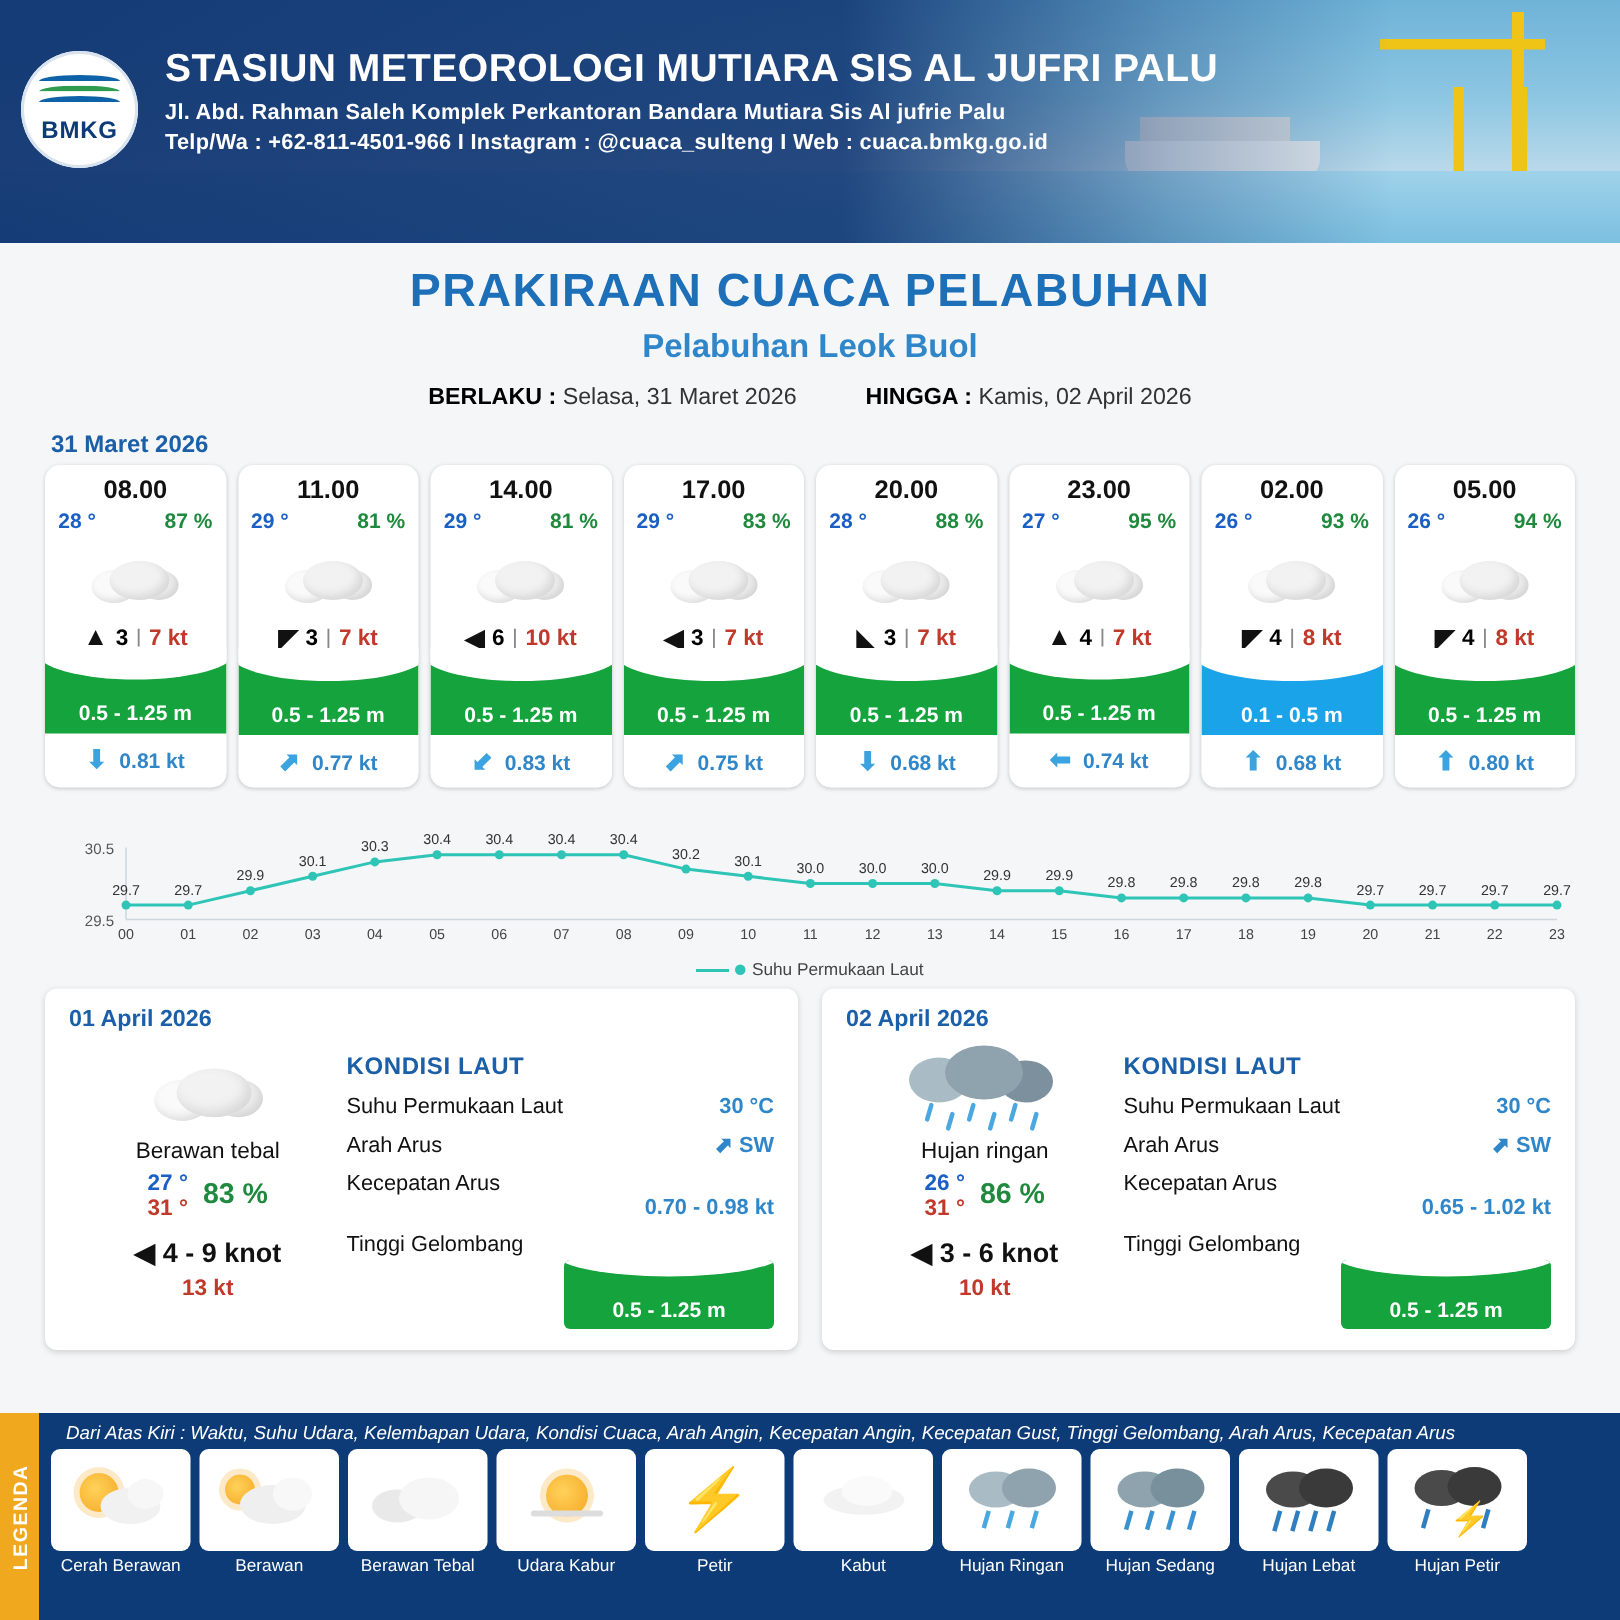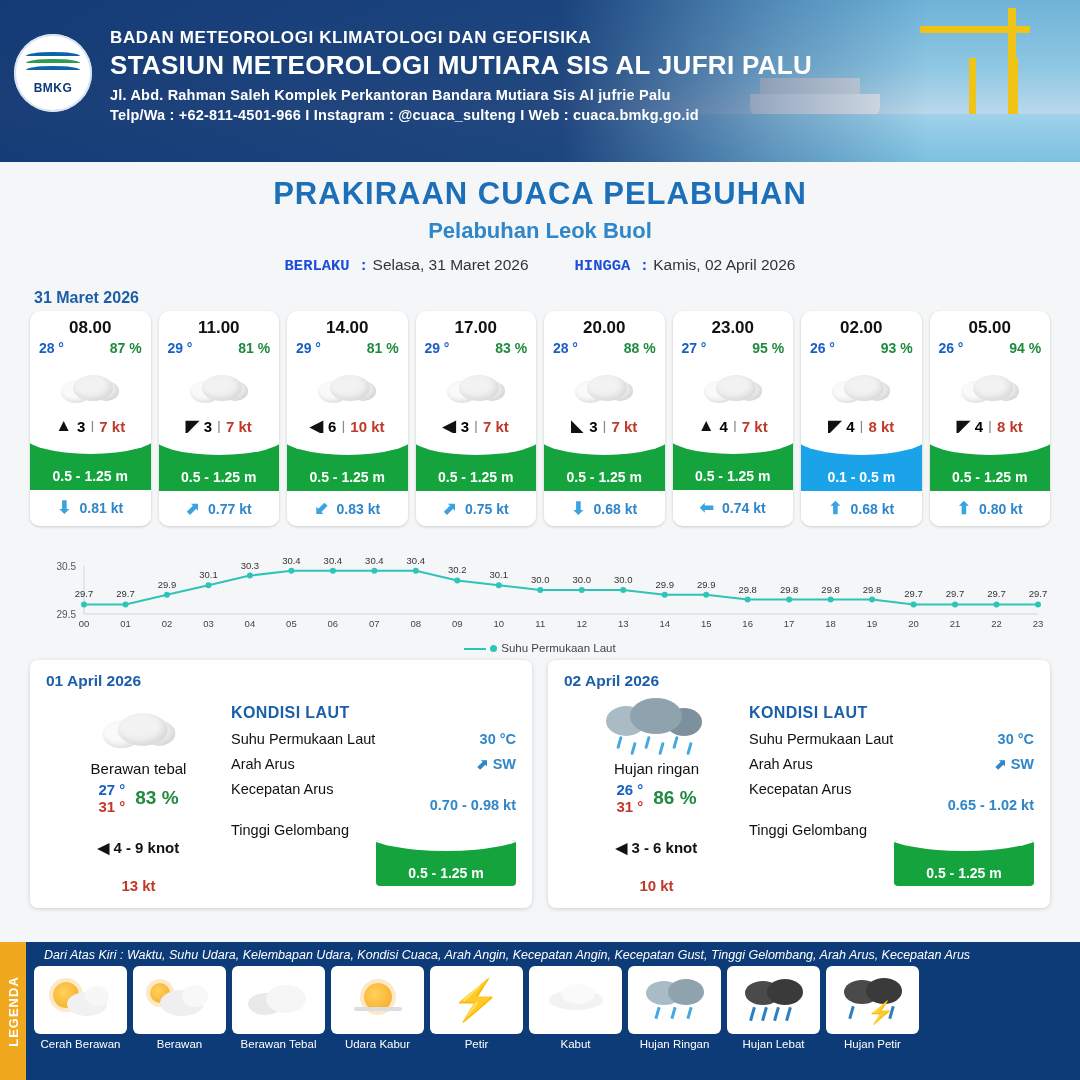--- a/index.html
+++ b/index.html
@@ -35,21 +35,21 @@
     align-items:center; justify-content:center;
     box-shadow:0 0 0 2px #d8e3ef inset;
   }
   .logo .arc { width:54px; height:26px; position:relative; }
   .logo .arc i{
     position:absolute; left:0; right:0; border-top:4px solid #0d62a8; border-radius:50%/100% 100% 0 0; height:0;
   }
   .logo .arc i:nth-child(1){top:0;}
   .logo .arc i:nth-child(2){top:7px; border-top-color:#2f9b4e;}
   .logo .arc i:nth-child(3){top:14px; border-top-color:#0d62a8;}
-  .logo .lbl { font-size:12px; font-weight:bold; color:#0d3b78; letter-spacing:0.5px; margin-top:3px;}
+  .logo .lbl { font-size:16px; font-weight:bold; color:#0d3b78; letter-spacing:0.5px; margin-top:3px;}
   .hdr-text { position:absolute; left:110px; top:28px; color:#fff; }
   .hdr-text .l1 { font-size:17px; font-weight:bold; letter-spacing:0.6px; }
   .hdr-text .l2 { font-size:26px; font-weight:bold; letter-spacing:0.3px; margin-top:2px; }
   .hdr-text .l3 { font-size:14.5px; font-weight:bold; margin-top:6px; letter-spacing:0.2px;}
   .hdr-text .l4 { font-size:14.5px; font-weight:bold; margin-top:4px; letter-spacing:0.2px;}
 
   
   .crane { position:absolute; right:40px; top:8px; width:120px; height:120px; }
   .crane .mast { position:absolute; right:24px; top:0; width:8px; height:120px; background:#f0c417; }
   .crane .boom { position:absolute; right:10px; top:18px; width:110px; height:7px; background:#f0c417; }
@@ -59,21 +59,21 @@
 
   
   .title-main {
     text-align:center; color:#1d6fb8; font-size:31px; font-weight:bold;
     letter-spacing:1px; margin-top:14px;
   }
   .title-sub {
     text-align:center; color:#2f86c9; font-size:22px; font-weight:bold; margin-top:6px;
   }
   .validity { display:flex; justify-content:center; gap:46px; margin-top:12px; font-size:15.5px; }
-  .validity b { color:#1d4ed8;font-family:Liberation Mono, monospace; }
+  .validity b { color:#000000; }
   .validity span.val { color:#333; }
 
   .date-label {
     color:#1a5fa8; font-weight:bold; font-size:16px;
     margin:14px 0 4px 34px;
   }
 
   
   .cards { display:flex; gap:8px; padding:0 30px; }
   .card {
@@ -129,22 +129,22 @@
   .panel .pdate { color:#1a5fa8; font-weight:bold; font-size:15.5px; }
   .panel .cols { display:flex; }
   .panel .left { width:185px; text-align:center; padding-top:6px;}
   .panel .right { flex:1; padding-top:14px; }
   .panel .desc { font-size:15px; color:#111; margin-top:2px; }
   .panel .temps { margin-top:4px; font-size:15px; display:flex; justify-content:center; gap:10px; align-items:center;}
   .panel .temps .tcol b { display:block; font-weight:bold; }
   .panel .tmin { color:#1a5fc4; font-weight:bold;}
   .panel .tmax { color:#c0392b; font-weight:bold;}
   .panel .hum { color:#1f8a3d; font-weight:bold; font-size:19px; }
-  .panel .windline { margin-top:24px; font-size:15px; font-weight:bold; color:#111;}
-  .panel .gustline { margin-top:20px; font-size:15px; font-weight:bold; color:#c0392b;}
+  .panel .windline { margin-top:10px; font-size:18px; font-weight:bold; color:#111;}
+  .panel .gustline { margin-top:4px; font-size:15px; font-weight:bold; color:#c0392b;}
   .panel h4 { margin:0 0 6px 0; color:#1a5fa8; font-size:16px; letter-spacing:0.4px;}
   .krow { display:flex; justify-content:space-between; align-items:center; font-size:14.5px; margin:9px 0; color:#111;}
   .krow .v { color:#2f86c9; font-weight:bold;}
   .krow.single { display:block; }
   .krow .vright { text-align:right; color:#2f86c9; font-weight:bold; font-size:14.5px;}
   .wavechip {
     margin-top:2px; float:right; width:140px; height:46px; background:#14a33c; color:#fff;
     border-radius:4px; display:flex; align-items:flex-end; justify-content:center; font-weight:bold;
     font-size:14px; padding-bottom:5px; position:relative; overflow:hidden;
   }
@@ -190,21 +190,20 @@
   <div class="hdr-overlay"></div>
   <div class="logo">
     <div class="arc">
         <i></i>
         <i></i>
         <i></i>
       </div>
     <div class="lbl">BMKG</div>
   </div>
   <div class="hdr-text">
-    <div class="l1">BADAN METEOROLOGI KLIMATOLOGI DAN GEOFISIKA</div>
     <div class="l2">STASIUN METEOROLOGI MUTIARA SIS AL JUFRI PALU</div>
     <div class="l3">Jl. Abd. Rahman Saleh Komplek Perkantoran Bandara Mutiara Sis Al jufrie Palu</div>
     <div class="l4">Telp/Wa : +62-811-4501-966  I  Instagram : @cuaca_sulteng  I  Web : cuaca.bmkg.go.id</div>
   </div>
 </div>
 
 <div class="title-main">PRAKIRAAN CUACA PELABUHAN</div>
 <div class="title-sub">Pelabuhan Leok Buol</div>
 <div class="validity">
   <div>
@@ -687,20 +686,33 @@
             <div style="position:absolute;left:12px;top:28px;width:3px;height:12px;background:#4aa8e0;transform:rotate(16deg)"></div>
             <div style="position:absolute;left:28px;top:28px;width:3px;height:12px;background:#4aa8e0;transform:rotate(16deg)"></div>
             <div style="position:absolute;left:44px;top:28px;width:3px;height:12px;background:#4aa8e0;transform:rotate(16deg)"></div>
           </div>
         </div>
         <div class="cap">Hujan Ringan</div>
       </div>
       <div class="legend-item">
         <div class="box">
           <div style="position:relative;width:62px;height:42px">
+            <div style="position:absolute;left:2px;top:2px;width:36px;height:24px;background:#8fa3ae;border-radius:50%"></div>
+            <div style="position:absolute;left:24px;top:0;width:36px;height:26px;background:#78909c;border-radius:50%"></div>
+            <div style="position:absolute;left:8px;top:28px;width:3px;height:13px;background:#3a92d0;transform:rotate(16deg)"></div>
+            <div style="position:absolute;left:22px;top:28px;width:3px;height:13px;background:#3a92d0;transform:rotate(16deg)"></div>
+            <div style="position:absolute;left:36px;top:28px;width:3px;height:13px;background:#3a92d0;transform:rotate(16deg)"></div>
+            <div style="position:absolute;left:50px;top:28px;width:3px;height:13px;background:#3a92d0;transform:rotate(16deg)"></div>
+          </div>
+        </div>
+        <div class="cap">Hujan Sedang</div>
+      </div>
+      <div class="legend-item">
+        <div class="box">
+          <div style="position:relative;width:62px;height:42px">
             <div style="position:absolute;left:2px;top:2px;width:36px;height:24px;background:#4a4a4a;border-radius:50%"></div>
             <div style="position:absolute;left:24px;top:0;width:36px;height:26px;background:#3a3a3a;border-radius:50%"></div>
             <div style="position:absolute;left:8px;top:28px;width:3px;height:14px;background:#2f7fbf;transform:rotate(16deg)"></div>
             <div style="position:absolute;left:20px;top:28px;width:3px;height:14px;background:#2f7fbf;transform:rotate(16deg)"></div>
             <div style="position:absolute;left:32px;top:28px;width:3px;height:14px;background:#2f7fbf;transform:rotate(16deg)"></div>
             <div style="position:absolute;left:44px;top:28px;width:3px;height:14px;background:#2f7fbf;transform:rotate(16deg)"></div>
           </div>
         </div>
         <div class="cap">Hujan Lebat</div>
       </div>

